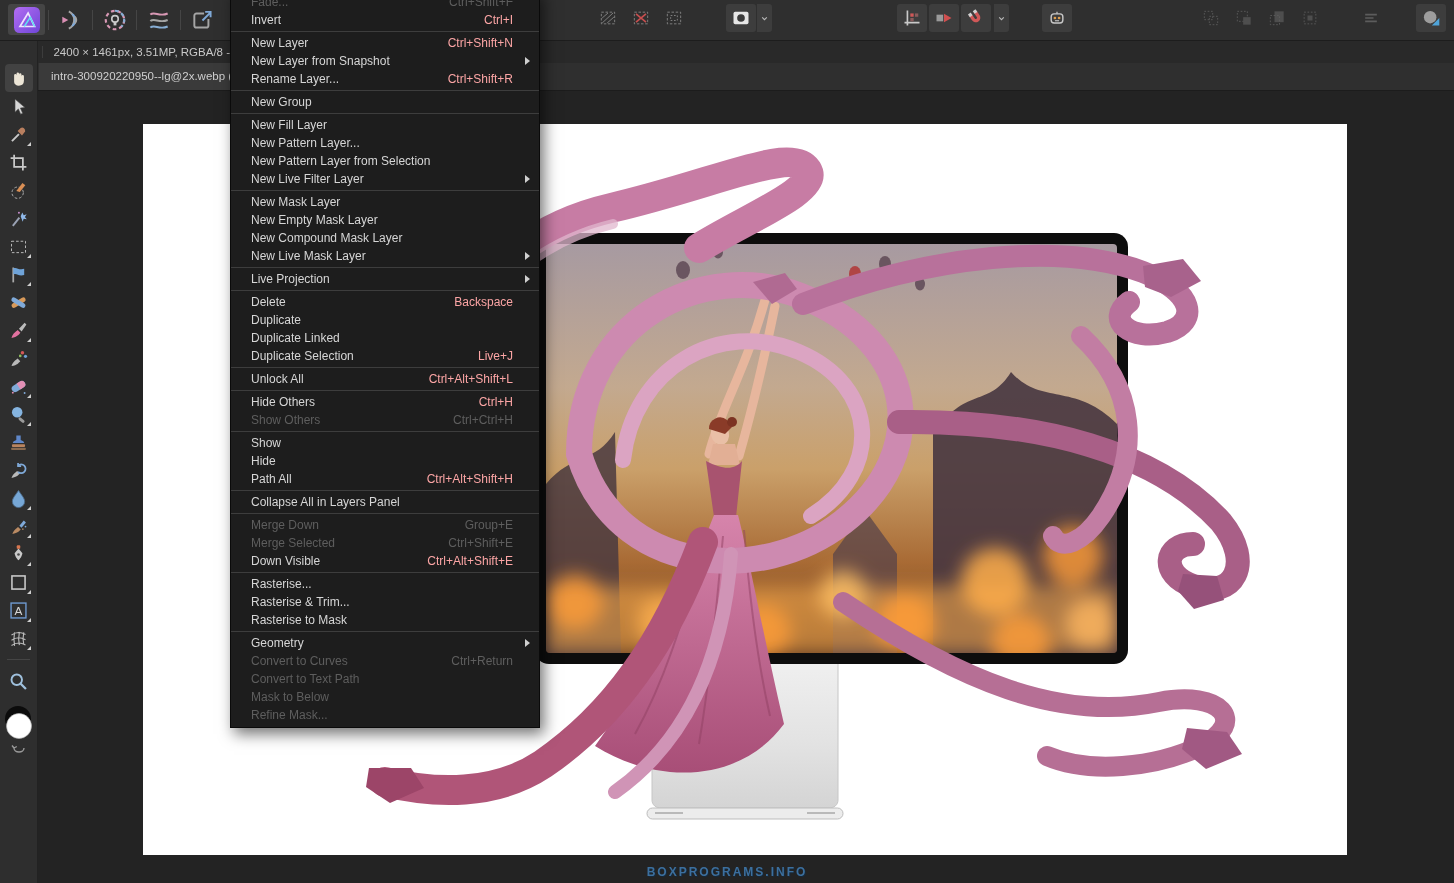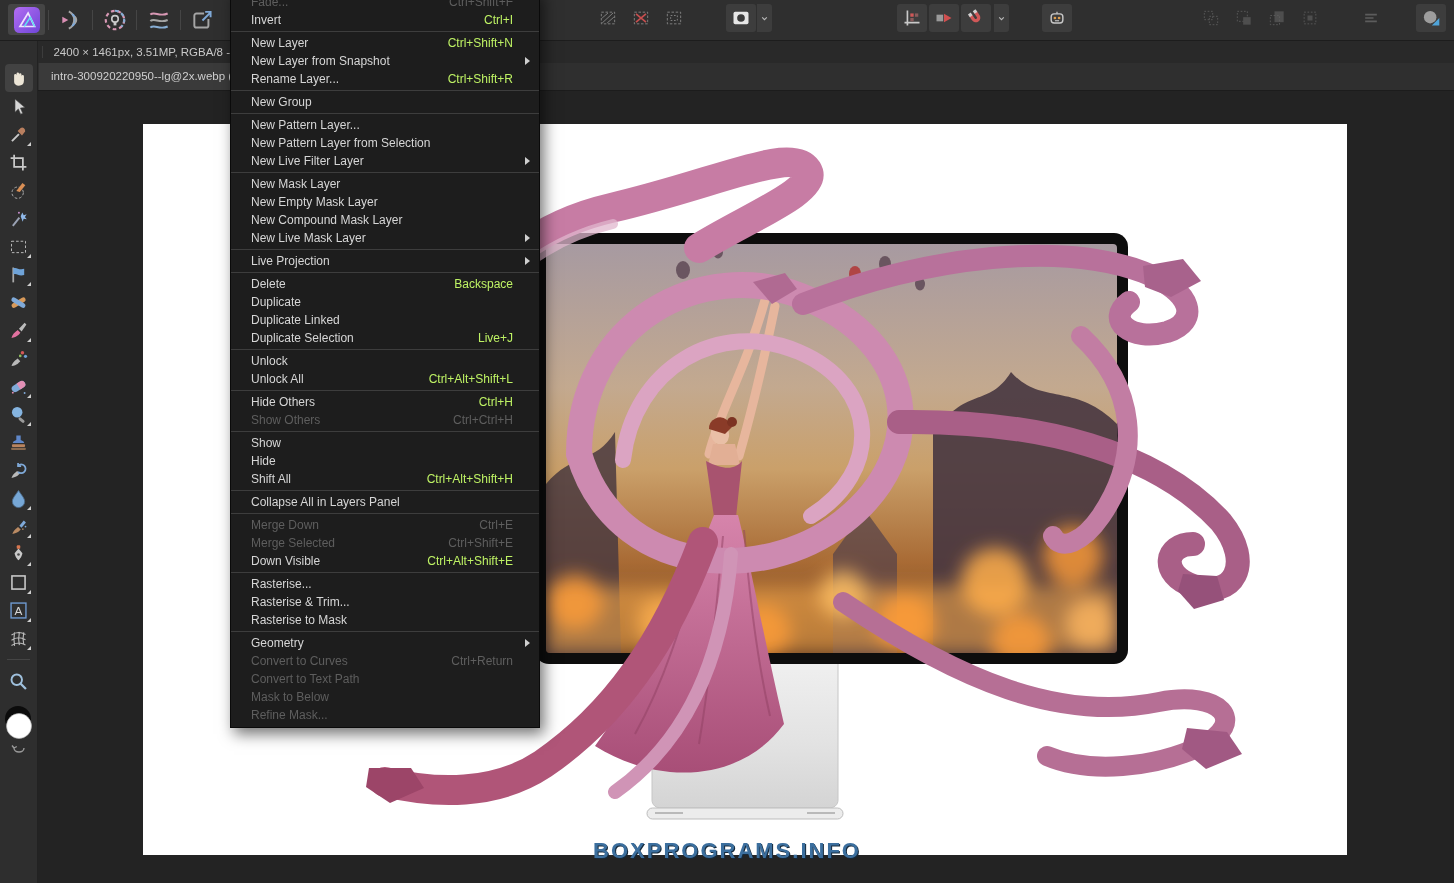--- a/index.html
+++ b/index.html
@@ -34,26 +34,26 @@
   .tool{position:relative;width:28px;height:28px;display:flex;align-items:center;justify-content:center;border-radius:4px;}
   .tool svg{width:21px;height:21px;display:block;}
   .tool.active{background:#424242;}
   .tool .flyout{position:absolute;right:2px;bottom:2px;width:0;height:0;border-left:4px solid transparent;border-bottom:4px solid #cfcfcf;}
   .tool-sep{width:23px;height:1px;background:#454545;margin:7px 0;}
   .swatches{position:absolute;left:0;top:664px;width:37px;display:flex;flex-direction:column;align-items:center;}
   
   .pasteboard{position:absolute;left:37px;top:90px;width:1417px;height:793px;background:#232323;z-index:1;}
   .canvas-white{position:absolute;left:143px;top:124px;width:1204px;height:731px;background:#ffffff;z-index:2;}
   .canvas-white svg{position:absolute;left:0;top:0;}
-  .watermark{position:absolute;left:0;bottom:19px;width:100%;text-align:center;z-index:3;
-    color:#3c6f9e;font-size:22px;font-weight:bold;letter-spacing:2px;text-shadow:1px 1px 0 #16293a;}
+  .watermark{position:absolute;left:0;bottom:4px;width:100%;text-align:center;z-index:3;
+    color:#3c6f9e;font-size:12px;font-weight:bold;letter-spacing:2px;text-shadow:1px 1px 0 #16293a;}
   
   .context-menu{position:absolute;left:230px;top:-11px;width:310px;box-sizing:border-box;background:#1d1d1d;border:1px solid #0a0a0a;box-shadow:4px 6px 14px rgba(0,0,0,.55);padding:3px 0;z-index:50;}
   .menu-item{position:relative;height:18px;display:flex;align-items:center;justify-content:space-between;padding:0 26px 0 20px;font-size:12px;color:#d6d6d6;}
-  .menu-item .shortcut{color:#bef264;}
+  .menu-item .shortcut{color:#fca5a5;}
   .menu-item.disabled,.menu-item.disabled .shortcut{color:#5e5e5e;}
   .menu-item .submenu-arrow{position:absolute;right:9px;top:5px;width:0;height:0;border-top:4px solid transparent;border-bottom:4px solid transparent;border-left:5px solid #cfcfcf;}
   .menu-sep{border-top:1px solid #3d3d3d;height:0;margin:2px 0;}
   .hidden-defs{position:absolute;width:0;height:0;overflow:hidden;}
 </style>
 </head>
 <body>
 
 <svg class="hidden-defs" aria-hidden="true">
   <defs>
@@ -672,20 +672,23 @@
     <div class="menu-item">
       <span class="label">Rename Layer...</span>
       <span class="shortcut">Ctrl+Shift+R</span>
     </div>
     <div class="menu-sep"></div>
     <div class="menu-item">
       <span class="label">New Group</span>
     </div>
     <div class="menu-sep"></div>
     <div class="menu-item">
+      <span class="label">New Fill Layer</span>
+    </div>
+    <div class="menu-item">
       <span class="label">New Pattern Layer...</span>
     </div>
     <div class="menu-item">
       <span class="label">New Pattern Layer from Selection</span>
     </div>
     <div class="menu-item">
       <span class="label">New Live Filter Layer</span>
       <span class="submenu-arrow"></span>
     </div>
     <div class="menu-sep"></div>
@@ -716,23 +719,20 @@
       <span class="label">Duplicate</span>
     </div>
     <div class="menu-item">
       <span class="label">Duplicate Linked</span>
     </div>
     <div class="menu-item">
       <span class="label">Duplicate Selection</span>
       <span class="shortcut">Live+J</span>
     </div>
     <div class="menu-sep"></div>
-    <div class="menu-item">
-      <span class="label">Unlock</span>
-    </div>
     <div class="menu-item">
       <span class="label">Unlock All</span>
       <span class="shortcut">Ctrl+Alt+Shift+L</span>
     </div>
     <div class="menu-sep"></div>
     <div class="menu-item">
       <span class="label">Hide Others</span>
       <span class="shortcut">Ctrl+H</span>
     </div>
     <div class="menu-item disabled">
@@ -740,31 +740,31 @@
       <span class="shortcut">Ctrl+Ctrl+H</span>
     </div>
     <div class="menu-sep"></div>
     <div class="menu-item">
       <span class="label">Show</span>
     </div>
     <div class="menu-item">
       <span class="label">Hide</span>
     </div>
     <div class="menu-item">
-      <span class="label">Shift All</span>
+      <span class="label">Path All</span>
       <span class="shortcut">Ctrl+Alt+Shift+H</span>
     </div>
     <div class="menu-sep"></div>
     <div class="menu-item">
       <span class="label">Collapse All in Layers Panel</span>
     </div>
     <div class="menu-sep"></div>
     <div class="menu-item disabled">
       <span class="label">Merge Down</span>
-      <span class="shortcut">Ctrl+E</span>
+      <span class="shortcut">Group+E</span>
     </div>
     <div class="menu-item disabled">
       <span class="label">Merge Selected</span>
       <span class="shortcut">Ctrl+Shift+E</span>
     </div>
     <div class="menu-item">
       <span class="label">Down Visible</span>
       <span class="shortcut">Ctrl+Alt+Shift+E</span>
     </div>
     <div class="menu-sep"></div>

